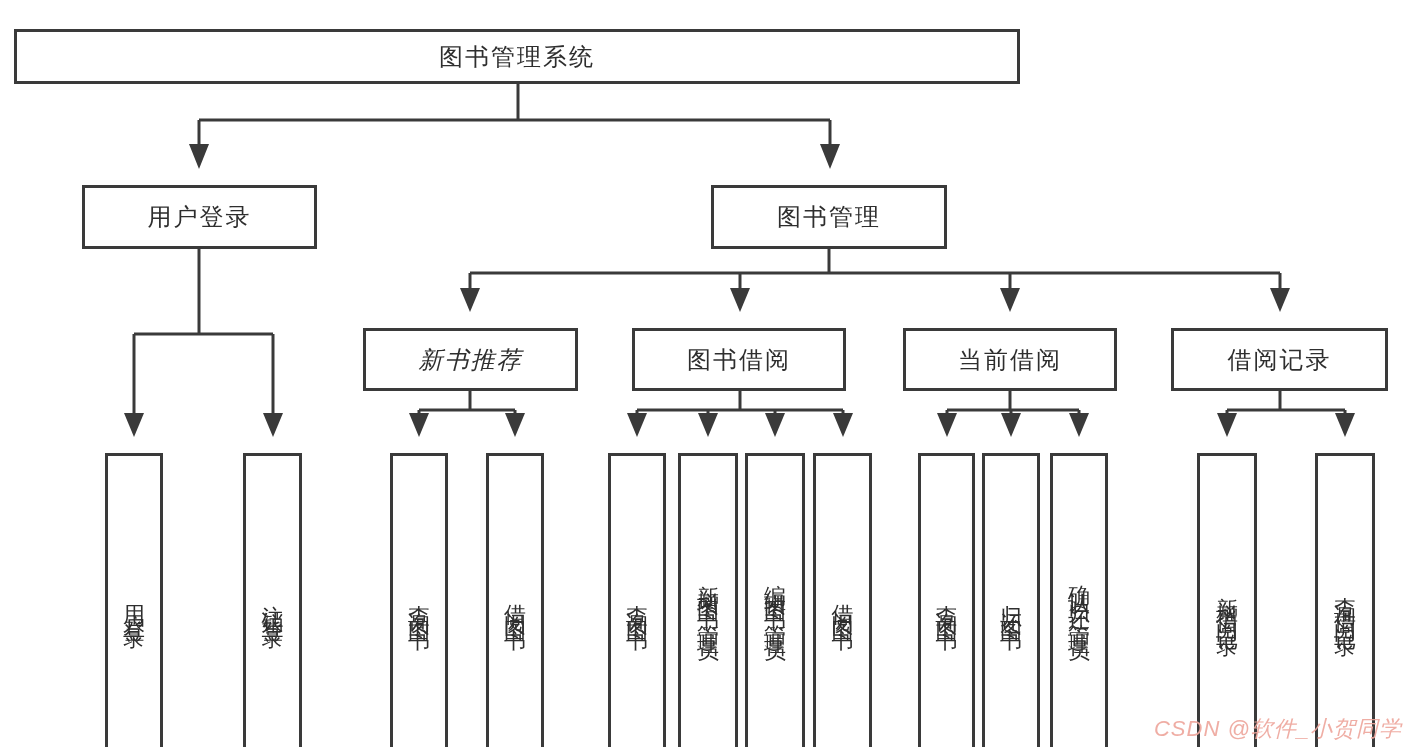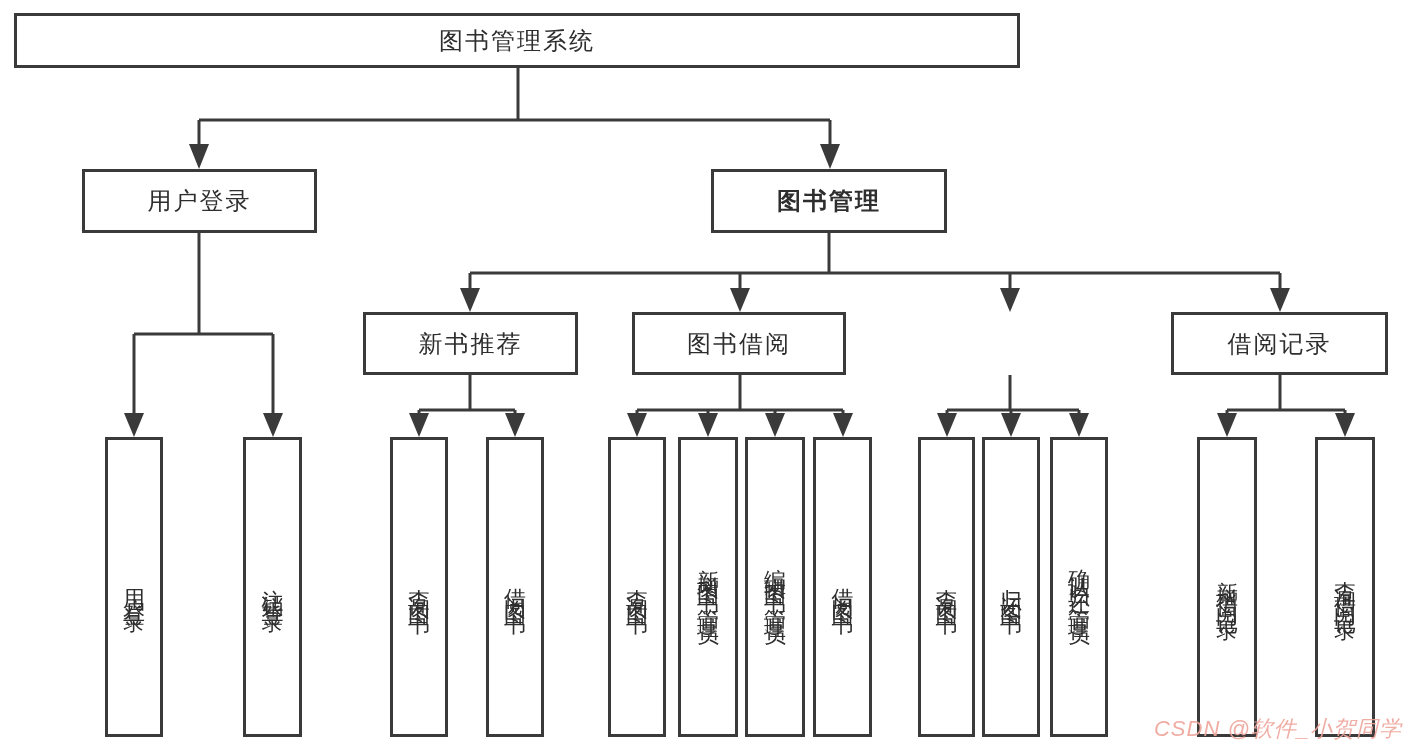--- a/index.html
+++ b/index.html
@@ -12,20 +12,21 @@
   }
   svg.connectors{position:absolute;left:0;top:0;z-index:1;}
   .node{
     position:absolute;
     box-sizing:border-box;
     background:#ffffff;
     border:3px solid #3a3a3a;
     display:flex;align-items:center;justify-content:center;
     z-index:2;
     color:#2e2e2e;
+    margin-top:16px;
   }
   .hbox{font-size:24px;letter-spacing:2px;}
   .vbox{width:58px;top:437px;height:300px;}
   .vbox .vtext{
     writing-mode:vertical-rl;
     text-orientation:mixed;
     font-size:22px;
     letter-spacing:8px;
     line-height:1;
     color:#2e2e2e;
@@ -120,29 +121,32 @@
     </g>
   </svg>
 
   <div class="node hbox" style="left:14px;top:13px;width:1006px;height:55px;">
     <span>图书管理系统</span>
   </div>
 
   <div class="node hbox" style="left:82px;top:169px;width:235px;height:64px;">
     <span>用户登录</span>
   </div>
-  <div class="node hbox" style="left:711px;top:169px;width:236px;height:64px;font-weight:bold;">
+  <div class="node hbox" style="left:711px;top:169px;width:236px;height:64px;">
     <span>图书管理</span>
   </div>
 
-  <div class="node hbox" style="left:363px;top:312px;width:215px;height:63px;">
+  <div class="node hbox" style="left:363px;top:312px;width:215px;height:63px;font-style:italic;">
     <span>新书推荐</span>
   </div>
   <div class="node hbox" style="left:632px;top:312px;width:214px;height:63px;align-items:center;">
     <span>图书借阅</span>
+  </div>
+  <div class="node hbox" style="left:903px;top:312px;width:214px;height:63px;">
+    <span>当前借阅</span>
   </div>
   <div class="node hbox" style="left:1171px;top:312px;width:217px;height:63px;">
     <span>借阅记录</span>
   </div>
 
   <div class="node vbox" style="left:105px;">
     <span class="vtext">用户登录</span>
   </div>
   <div class="node vbox" style="left:243px;width:59px;">
     <span class="vtext">注销登录</span>

